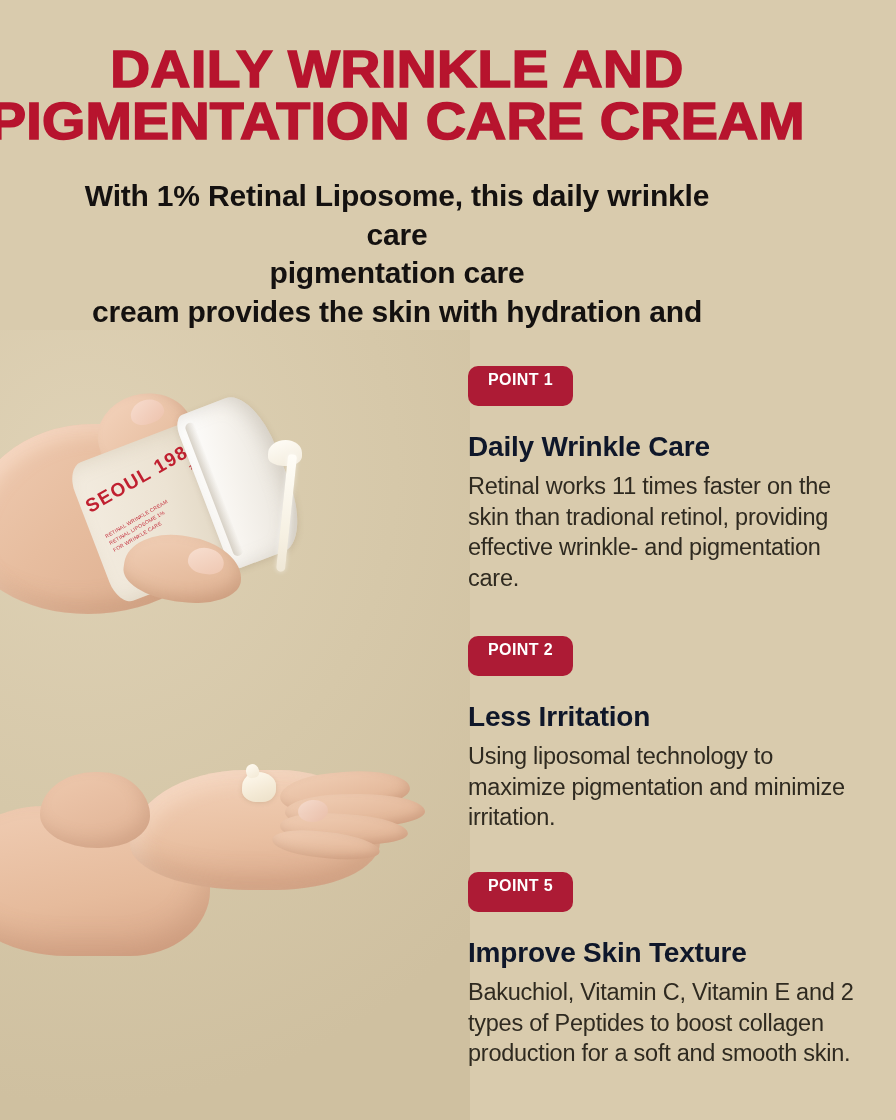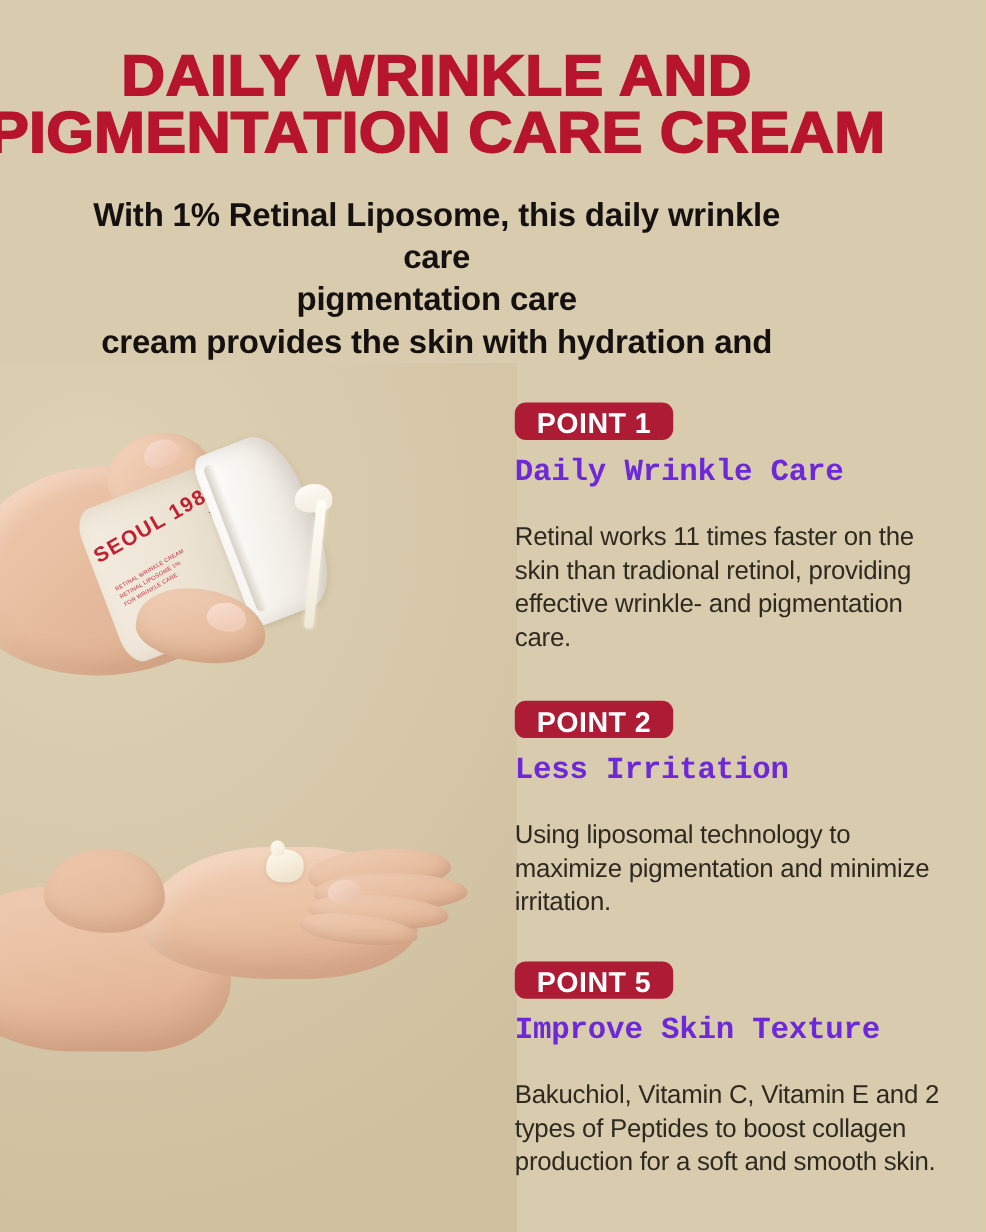--- a/index.html
+++ b/index.html
@@ -255,37 +255,36 @@
     position:absolute;
     left:468px; top:366px;
     width:400px;
   }
   .point{ margin-bottom:18px; }
   .badge{
     display:inline-block;
     background:#ad1b35;
     color:#ffffff;
     font-weight:bold;
-    font-size:26px;
+    font-size:16px;
     letter-spacing:0.4px;
-    padding:6px 20px 2px 20px;
+    padding:6px 20px 18px 20px;
     border-radius:10px;
     line-height:1;
   }
   .point-heading{
-    margin-top:15px;
-    color:#6d28d9;
+    margin-top:26px;
+    color:#0f172a;
     font-weight:bold;
     font-size:28px;
     letter-spacing:-0.2px;
     line-height:1.1;
-    font-family:Liberation Mono, monospace;
   }
   .point-body{
-    margin-top:26px;
+    margin-top:8px;
     color:#2f2a20;
     font-size:23.5px;
     line-height:1.31;
     letter-spacing:-0.25px;
   }
   .p2{ margin-top:42px; }
   .p3{ margin-top:39px; }
 </style>
 </head>
 <body>

